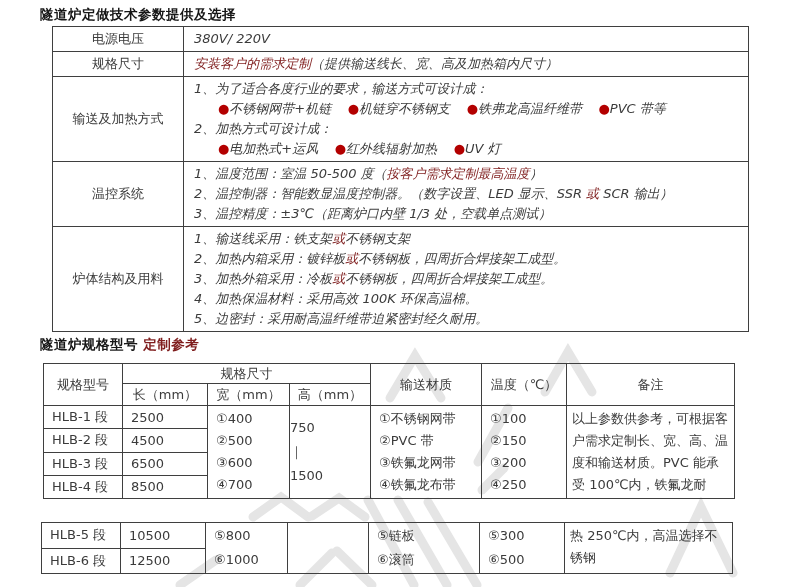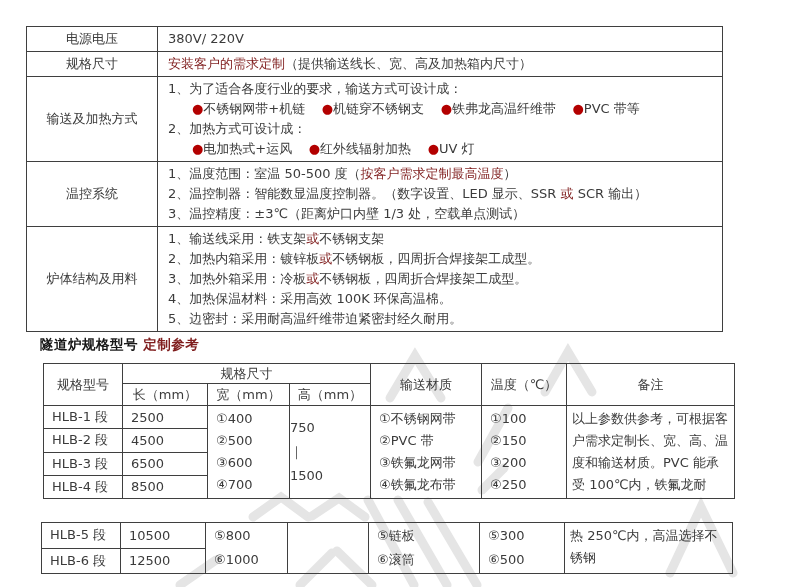--- a/index.html
+++ b/index.html
@@ -11,21 +11,21 @@
   .layer { position:absolute; z-index:1; }
   .doc-title { font-size:13.5px; font-weight:700; color:#161616; letter-spacing:0.5px; }
   .red { color:#7f1d1d; }
   .bullet { color:#b30000; }
   table { border-collapse:collapse; table-layout:fixed; background:transparent; }
   td, th { border:1px solid #3f3f3f; vertical-align:middle; font-weight:400;
            overflow:hidden; }
   
   .t1 { width:697px; }
   .t1 .label-cell { text-align:center; width:131px; }
-  .t1 .content-cell { padding:2px 6px 2px 10px; }
+  .t1 .content-cell { padding:2px 6px 2px 10px;font-style:italic; }
   .t1 .line { line-height:20px; white-space:pre-wrap; }
   .t1 .line.indent { padding-left:24px; }
   .t1 tr:nth-child(1) td { height:20px; }
   .t1 tr:nth-child(2) td { height:21px; }
   .t1 tr:nth-child(3) td { height:83px; }
   .t1 tr:nth-child(4) td { height:65px; }
   .t1 tr:nth-child(5) td { height:103px; }
   
   .t2 { width:691px; }
   .t2 th { text-align:center; }
@@ -57,22 +57,23 @@
       <path d="M368 500 L414 585"></path>
       <path d="M398 500 L447 585"></path>
       <path d="M428 502 L477 585"></path>
       <path d="M180 585 L216 560"></path>
       <path d="M670 573 L701 507 L733 573"></path>
       <path d="M300 585 L332 553"></path>
       <path d="M337 551 L372 585"></path>
     </g>
   </svg>
 
-
-  <table class="layer t1" style="left:26px; top:26px;padding-left:40px;">
+  <div class="layer doc-title" style="left:40px; top:6px;">隧道炉定做技术参数提供及选择</div>
+
+  <table class="layer t1" style="left:52px; top:26px;padding-left:40px;">
     <tbody id="t1-body">
         <tr>
           <td class="label-cell">电源电压</td>
           <td class="content-cell">
             <div class="line"><span>380V/ 220V</span></div>
           </td>
         </tr>
         <tr>
           <td class="label-cell">规格尺寸</td>
           <td class="content-cell">

